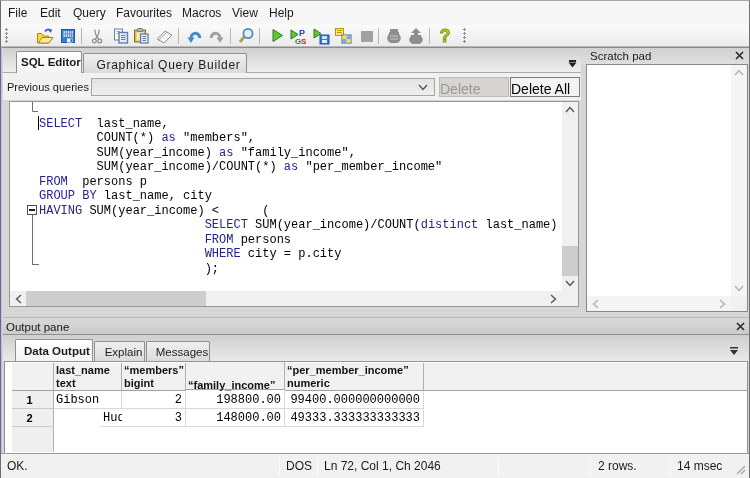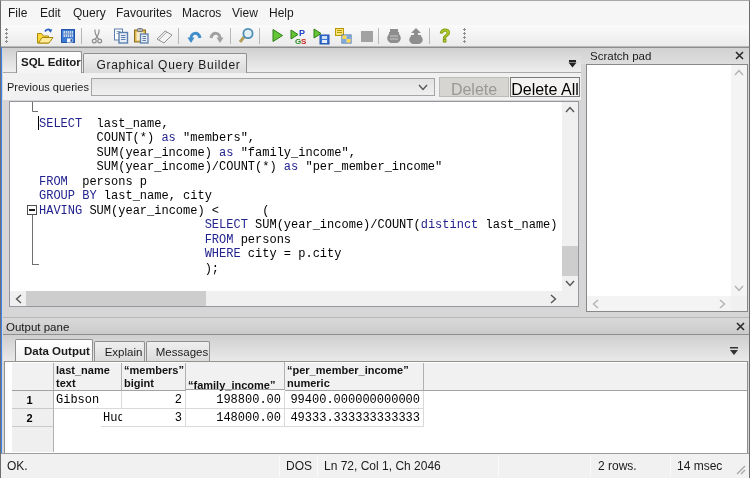--- a/index.html
+++ b/index.html
@@ -1,19 +1,19 @@
 <!DOCTYPE html>
 <html><head>
 <meta charset="utf-8">
 <style>
 * { margin:0; padding:0; box-sizing:border-box; }
 html,body { width:750px; height:478px; overflow:hidden; }
 body { font-family:"Liberation Sans", sans-serif; background:#d6d6d6; position:relative; }
 #win { position:absolute; left:0; top:0; width:750px; height:478px;
-  border-left:1px solid #6e6e6e; border-right:1px solid #6e6e6e; border-bottom:1px solid #6e6e6e; border-top:1px solid #a8a8a8; background:#3b82f6; }
+  border-left:1px solid #6e6e6e; border-right:1px solid #6e6e6e; border-bottom:1px solid #6e6e6e; border-top:1px solid #a8a8a8; background:#c4b5fd; }
 .abs { position:absolute; }
 
 #menubar { left:0; top:0; width:748px; height:24px; background:#f6f6f6; }
 #menubar span { position:absolute; top:5px; font-size:12px; color:#1b1b1b; white-space:nowrap; }
 
 #toolbar { left:0; top:24px; width:748px; height:22px;
   background:linear-gradient(#fbfbfb,#ebebeb); border-bottom:1px solid #b9b9b9; }
 .grip { position:absolute; top:3px; width:3px; height:16px;
   background-image:radial-gradient(circle at 1.5px 1.5px, #8f8f8f 1px, transparent 1.2px);
   background-size:3px 4px; background-repeat:repeat-y; }
@@ -27,21 +27,21 @@
 #connbox .arr { position:absolute; right:0px; top:0px; width:7px; height:19px; }
 
 #frame { left:1px; top:46px; width:747px; height:406px; background:#d6d6d6; border-top:1px solid #8c8c8c; }
 
 .tab { position:absolute; border:1px solid #8f8f8f; border-bottom:none; border-radius:2px 2px 0 0; font-size:12px; color:#1b1b1b; white-space:nowrap; overflow:hidden; }
 .tabsel { background:linear-gradient(#ffffff,#f3f3f3); font-weight:bold; }
 .tabun { background:linear-gradient(#efefef,#dbdbdb);text-align:center; }
 
 #prevrow { left:2px; top:72px; width:578px; height:27px; background:#f1f1f1; }
 #prevcombo { position:absolute; left:88px; top:5px; width:344px; height:18px; background:linear-gradient(#e3e3e3,#efefef); border:1px solid #a5a5a5; }
-.btn { position:absolute; top:4px; height:20px; font-size:16px; text-align:center; }
+.btn { position:absolute; top:4px; height:20px; font-size:14px; }
 
 #editor { left:8px; top:100px; width:570px; height:206px; background:#fff; border:1px solid #94989e; }
 #codewrap { position:absolute; left:0; top:0; width:561px; height:190px; overflow:hidden; }
 #code { position:absolute; left:29px; top:15px; font-family:"Liberation Mono", monospace; font-size:12px; line-height:14.45px; white-space:pre; color:#000; }
 .kw { color:#23238f; }
 
 .sb { position:absolute; background:#f0f0f0; }
 .sbthumb { position:absolute; background:#cdcdcd; }
 .sbarr { position:absolute; }
 

